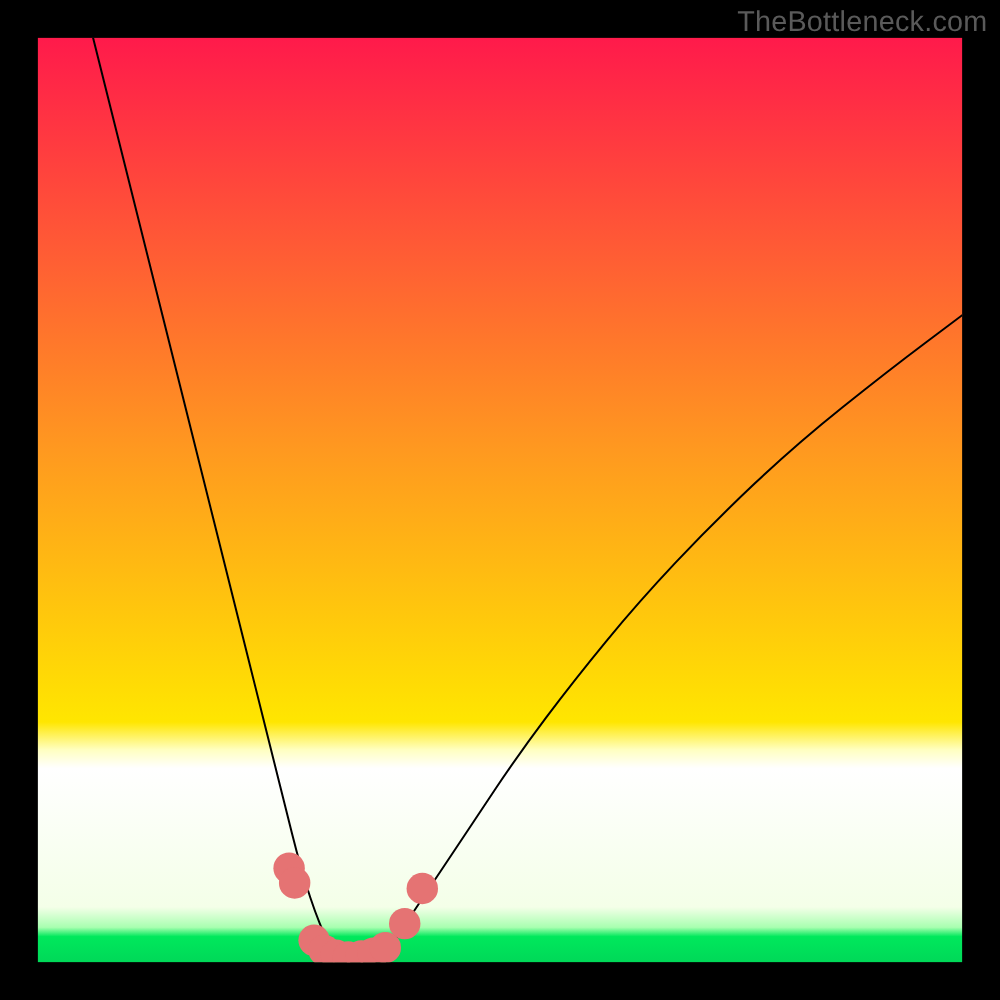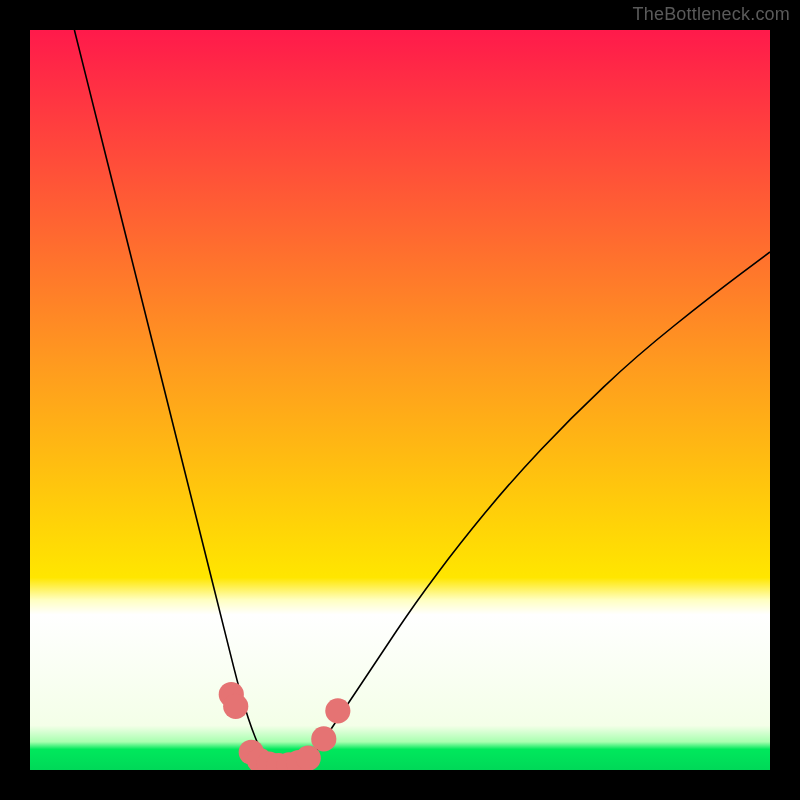--- a/index.html
+++ b/index.html
@@ -15,21 +15,21 @@
     position: relative;
     width: 800px;
     height: 800px;
     background: #000;
   }
   .watermark {
     position: absolute;
     top: 4px;
     right: 10px;
     color: #5a5a5a;
-    font-size: 18px;
+    font-size: 23px;
     font-weight: 400;
     letter-spacing: 0.2px;
     z-index: 20;
   }
   .plot-area {
     position: absolute;
     left: 30px;
     top: 30px;
     width: 740px;
     height: 740px;

